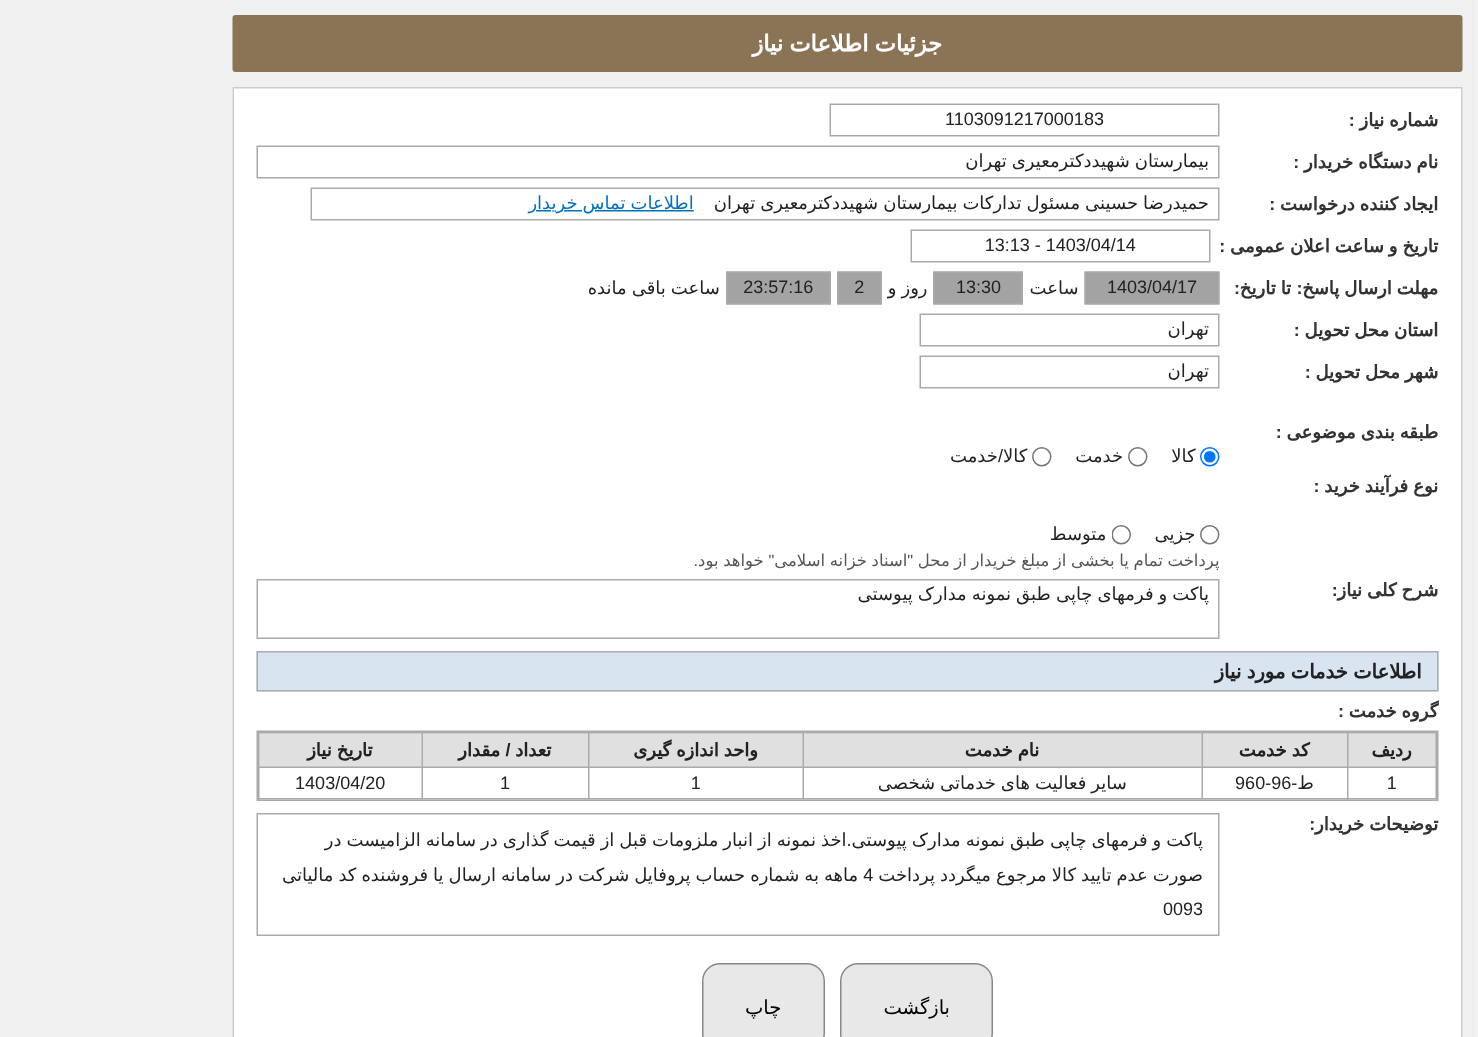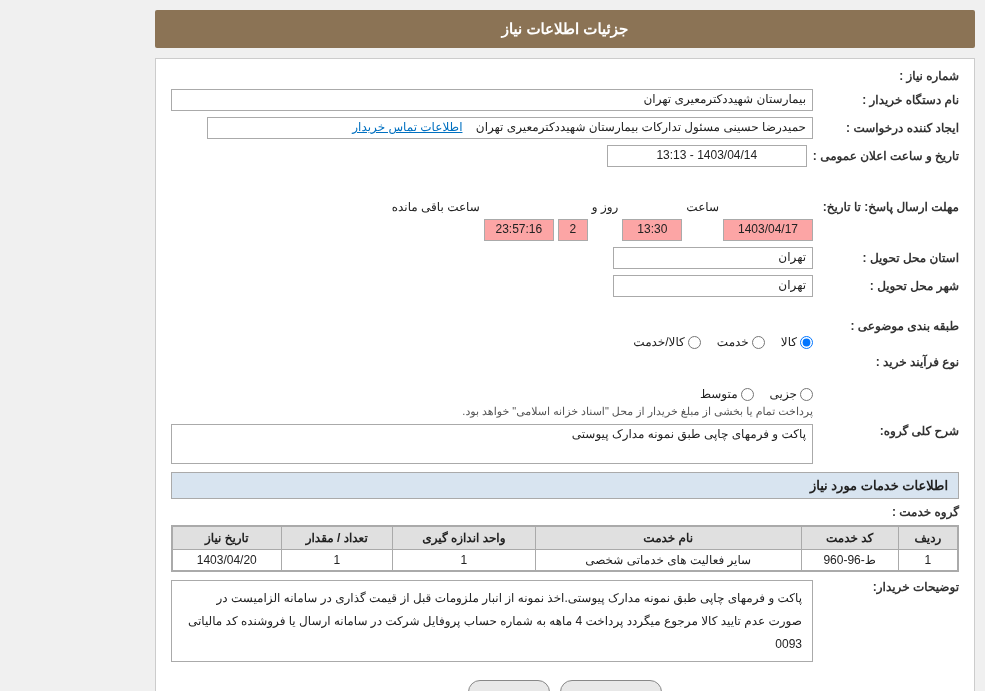--- a/index.html
+++ b/index.html
@@ -62,22 +62,21 @@
     .date-row {
       display: flex;
       align-items: center;
       gap: 4px;
       flex: 1;
     }
     .date-box {
       border: 1px solid #aaa;
       padding: 2px 0;
       min-height: 22px;
-      background: #fca5a5;
-      margin-top: 46px;
+      background: #a3a3a3;
     }
     .small-label {
       font-weight: normal;
       white-space: nowrap;
     }
     .radio-group {
       display: flex;
       gap: 16px;
       align-items: center;
       flex: 1;
@@ -147,20 +146,21 @@
 </head>
 <body>
 
 <div class="page-wrapper">
   <div class="header-bar">جزئیات اطلاعات نیاز</div>
 
   <div class="main-card content-relative">
 
     <div class="info-row">
       <span class="label">شماره نیاز :</span>
+      <div class="value-box" style="max-width:260px; text-align:center;">1103091217000183</div>
     </div>
 
     <div class="info-row">
       <span class="label">نام دستگاه خریدار :</span>
       <div class="value-box">بیمارستان شهیددکترمعیری تهران</div>
     </div>
 
     <div class="info-row">
       <span class="label">ایجاد کننده درخواست :</span>
       <div class="value-box" style="flex:1;margin-left:36px;">
@@ -227,21 +227,21 @@
           <div class="radio-option">
             <input type="radio" name="purchase" style=""> 
               <span>متوسط</span>
           </div>
         </div>
         <div style="font-size:11px; color:#555;">پرداخت تمام یا بخشی از مبلغ خریدار از محل "اسناد خزانه اسلامی" خواهد بود.</div>
       </div>
     </div>
 
     <div class="info-row" style="align-items:flex-start;">
-      <span class="label">شرح کلی گروه:</span>
+      <span class="label">شرح کلی نیاز:</span>
       <div class="value-box" style="min-height:40px;">پاکت و فرمهای چاپی طبق نمونه مدارک پیوستی</div>
     </div>
 
     <div class="section-header">اطلاعات خدمات مورد نیاز</div>
 
     <div class="info-row">
       <span class="label">گروه خدمت :</span>
     </div>
 
     <div class="table-wrapper">

